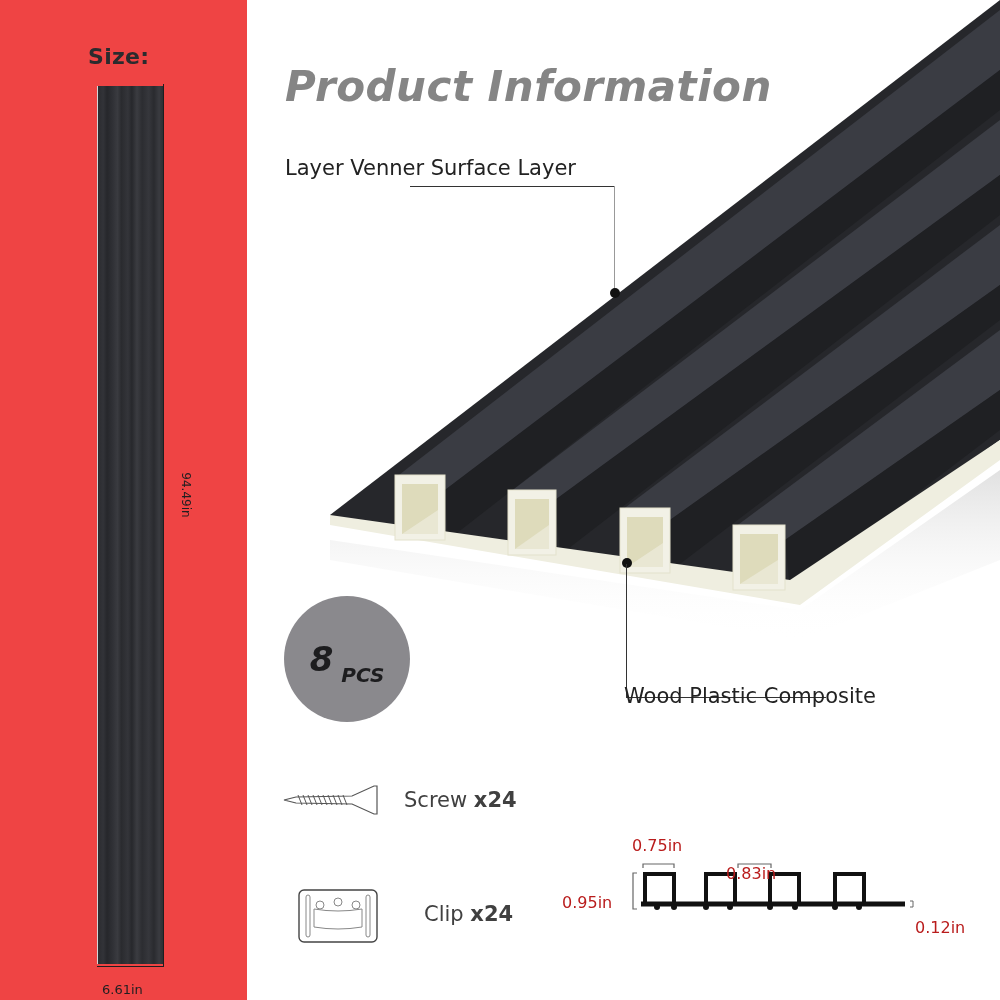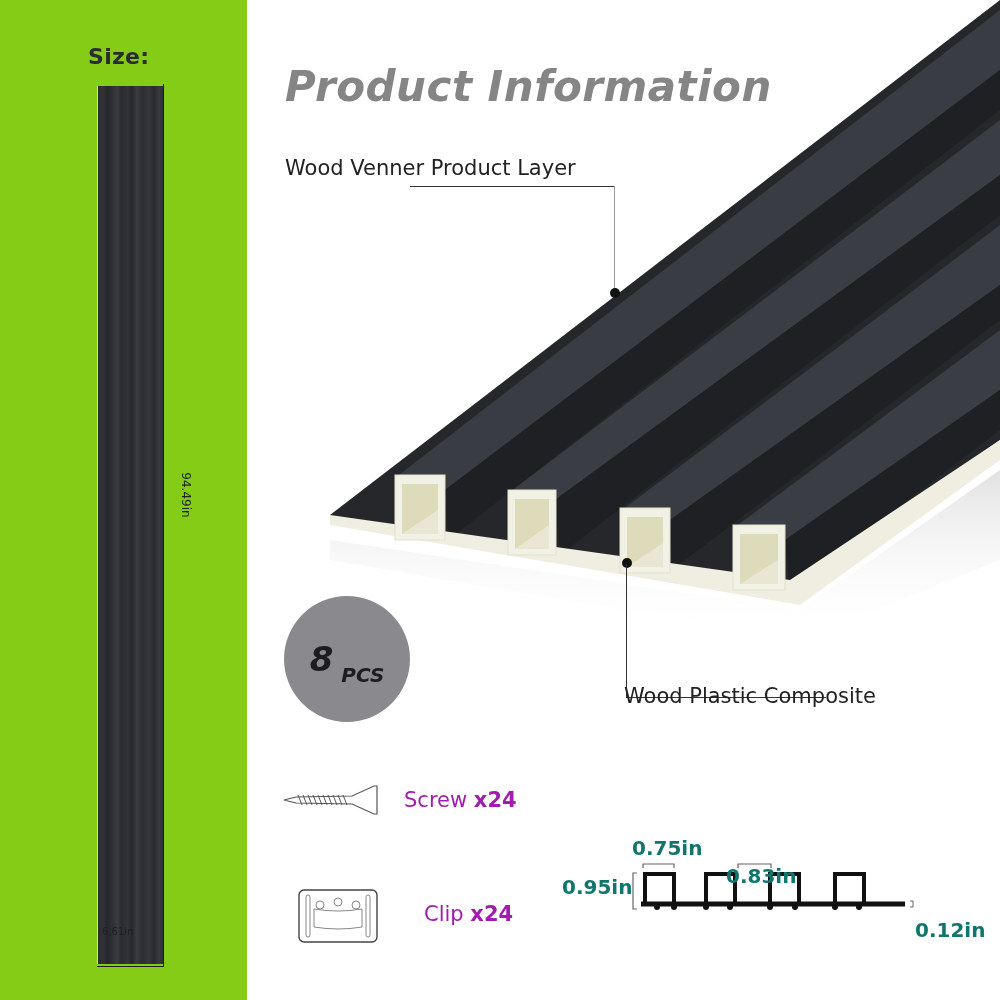--- a/index.html
+++ b/index.html
@@ -1,51 +1,51 @@
 <!DOCTYPE html>
 <html><head>
 <meta charset="utf-8">
 <style>
   * { box-sizing: border-box; margin: 0; padding: 0; }
   html, body { width: 1000px; height: 1000px; overflow: hidden; background: #ffffff; }
   body { position: relative; font-family: "DejaVu Sans", sans-serif; color: #2a2a2a; }
 
-  .sidebar { position: absolute; left: 0; top: 0; width: 247px; height: 1000px; background: #84cc16; }
+  .sidebar { position: absolute; left: 0; top: 0; width: 247px; height: 1000px; background: #ef4444; }
   .size-label { position: absolute; left: 88px; top: 44px; font-size: 22px; font-weight: bold; color: #2b2b2e; letter-spacing: 0.3px; }
   .plank { position: absolute; left: 97px; top: 86px; width: 66px; height: 878px;
     background: linear-gradient(90deg,#2b2c30 0%,#323338 8%,#26272b 14%,#2f3035 22%,#3a3b40 30%,#2a2b2f 36%,#34353a 46%,#27282c 52%,#3b3c41 60%,#2c2d31 68%,#36373c 78%,#2a2b2f 86%,#3a3b40 94%,#2e2f33 100%);
     border-left: 1px solid #d7d6d8; }
   .plank-right-line { position: absolute; left: 163px; top: 84px; width: 1px; height: 882px; background: #1e1e20; }
   .height-dim { position: absolute; left: 156px; top: 488px; width: 60px; font-size: 12px; color: #1f1f21; transform: rotate(90deg); transform-origin: center; text-align: center; }
   .width-line { position: absolute; left: 97px; top: 966px; width: 67px; height: 1px; background: #1e1e20; }
-  .width-dim { position: absolute; left: 102px; top: 926px; font-size: 10px; color: #1f1f21; }
+  .width-dim { position: absolute; left: 102px; top: 982px; font-size: 13px; color: #1f1f21; }
 
   .title { position: absolute; left: 285px; top: 62px; font-size: 42px; font-weight: bold; font-style: italic; color: #858585; letter-spacing: 0.5px; font-family: "DejaVu Sans", sans-serif; }
 
   .callout-text { position: absolute; font-size: 21px; color: #222; font-family: "DejaVu Sans", sans-serif; }
   .veneer-text { left: 285px; top: 156px; }
   .wpc-text { left: 624px; top: 684px; }
   .line { position: absolute; background: #333; }
   .dot { position: absolute; width: 10px; height: 10px; border-radius: 50%; background: #111; }
 
   .panel-svg { position: absolute; left: 0; top: 0; width: 1000px; height: 1000px; pointer-events: none; }
 
   .pcs-badge { position: absolute; left: 284px; top: 596px; width: 126px; height: 126px; border-radius: 50%; background: #8a898d; display: flex; align-items: center; justify-content: center; }
   .pcs-num { font-size: 34px; font-weight: bold; font-style: italic; color: #1d1d1f; margin-right: 8px; }
   .pcs-unit { font-size: 20px; font-weight: bold; font-style: italic; color: #1d1d1f; margin-top: 32px; }
 
-  .acc-text { position: absolute; font-size: 21px; color: #a21caf; }
+  .acc-text { position: absolute; font-size: 21px; color: #404040; }
   .acc-text b { font-weight: bold; }
   .screw-text { left: 404px; top: 788px; }
   .clip-text { left: 406px; top: 902px; margin-left: 18px; }
   .screw-icon { position: absolute; left: 282px; top: 782px; width: 100px; height: 36px; }
   .clip-icon { position: absolute; left: 298px; top: 889px; width: 80px; height: 54px; }
 
   .profile-svg { position: absolute; left: 555px; top: 830px; width: 445px; height: 80px; }
-  .dim-label { position: absolute; font-size: 20px; color: #0f766e; font-weight: bold; }
+  .dim-label { position: absolute; font-size: 16px; color: #b91c1c; }
 </style>
 </head>
 <body>
 
 <div class="sidebar">
   <div class="size-label">Size:</div>
   <div class="plank"></div>
   <div class="plank-right-line"></div>
   <div class="height-dim">94.49in</div>
   <div class="width-line"></div>
@@ -91,21 +91,21 @@
     <rect x="740" y="534" width="38" height="50"></rect>
   </g>
   <g fill="#e9e7d3">
     <polygon points="402,534 438,510 438,534"></polygon>
     <polygon points="515,549 549,525 549,549"></polygon>
     <polygon points="627,567 663,543 663,567"></polygon>
     <polygon points="740,584 778,560 778,584"></polygon>
   </g>
 </svg>
 
-<div class="callout-text veneer-text">Wood Venner Product Layer</div>
+<div class="callout-text veneer-text">Layer Venner Surface Layer</div>
 <div class="line" style="left:410px; top:186px; width:205px; height:1px;"></div>
 <div class="line" style="left:614px; top:186px; width:1px; height:106px; background:#999;"></div>
 <div class="dot" style="left:610px; top:288px;"></div>
 
 <div class="dot" style="left:622px; top:558px;"></div>
 <div class="line" style="left:626px; top:564px; width:1px; height:134px;"></div>
 <div class="line" style="left:626px; top:697px; width:200px; height:1px;"></div>
 <div class="callout-text wpc-text">Wood Plastic Composite</div>
 
 <div class="pcs-badge">
@@ -163,14 +163,14 @@
       <circle cx="175" cy="77" r="3"></circle>
     <circle cx="215" cy="77" r="3"></circle>
       <circle cx="240" cy="77" r="3"></circle>
     <circle cx="280" cy="77" r="3"></circle>
       <circle cx="304" cy="77" r="3"></circle>
   </g>
   <path d="M355 71 L358 71 L358 77 L355 77" fill="none" stroke="#666" stroke-width="1"></path>
 </svg>
 <div class="dim-label" style="left:632px; top:836px;">0.75in</div>
 <div class="dim-label" style="left:726px; top:864px;">0.83in</div>
-<div class="dim-label" style="left:562px; top:875px;">0.95in</div>
+<div class="dim-label" style="left:562px; top:893px;">0.95in</div>
 <div class="dim-label" style="left:915px; top:890px;margin-top:28px;">0.12in</div>
 
 </body></html>

